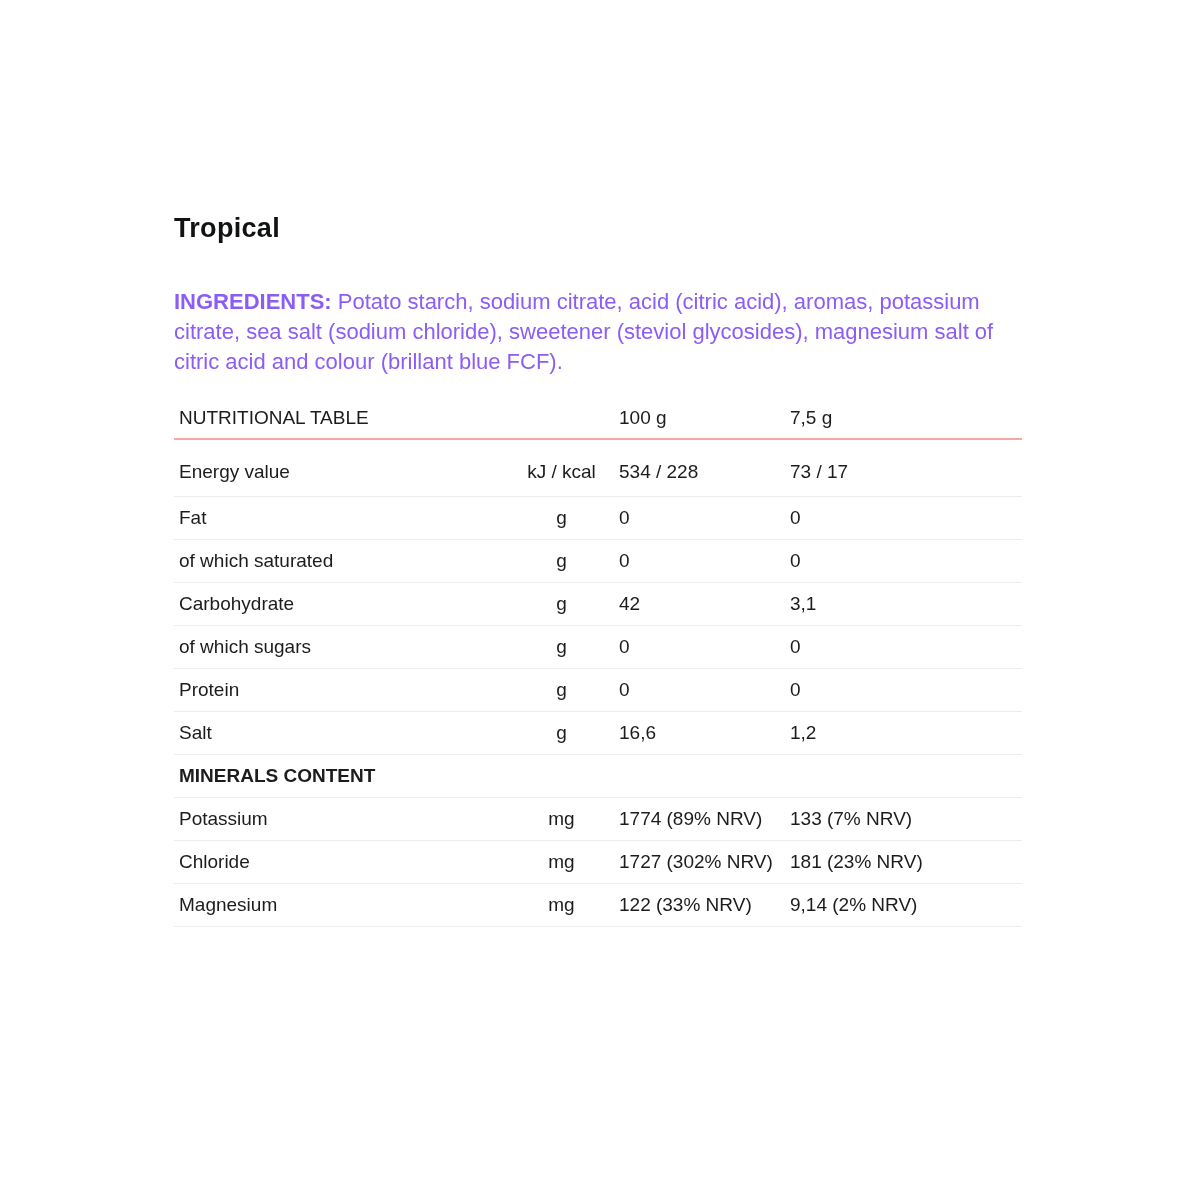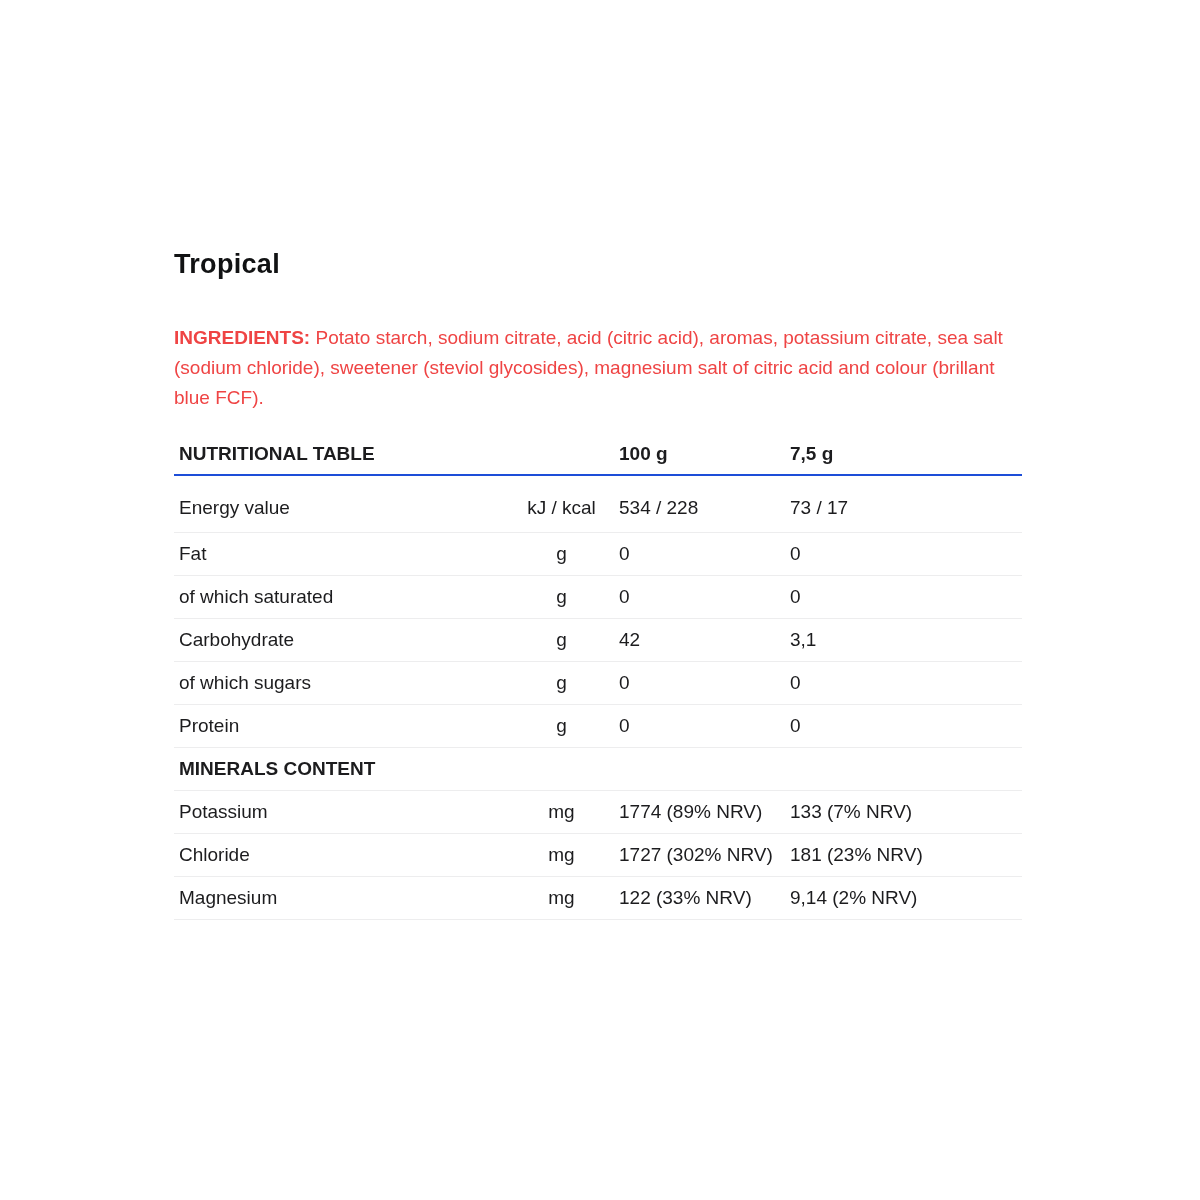--- a/index.html
+++ b/index.html
@@ -14,48 +14,47 @@
     padding: 212px 178px 0 174px;
     overflow: hidden;
     background: #ffffff;
   }
   .product-title {
     font-size: 27px;
     font-weight: bold;
     color: #111213;
     letter-spacing: 0.3px;
     line-height: 32px;
-    margin-top: 36px;
   }
   .ingredients {
     margin-top: 43px;
     width: 848px;
-    font-size: 19px;
+    font-size: 22px;
     line-height: 30px;
-    color: #ef4444;
+    color: #8b5cf6;
   }
   .ingredients strong { font-weight: bold; }
   table.nutrition {
     width: 848px;
     margin-top: 31px;
     border-collapse: collapse;
     table-layout: fixed;
     font-size: 19px;
     color: #1c1c1e;
   }
   col.c-label   { width: 330px; }
   col.c-unit    { width: 115px; }
   col.c-v100    { width: 171px; }
   col.c-serv    { width: 232px; }
   th {
-    font-weight: bold;
+    font-weight: normal;
     font-size: 19px;
     line-height: 20px;
     padding: 0 0 10px 0;
-    border-bottom: 2px solid #1d4ed8;
+    border-bottom: 2px solid #fca5a5;
     vertical-align: bottom;
     margin-top: 25px;
   }
   td {
     line-height: 20px;
     padding: 11px 0;
     border-bottom: 1px solid #ededee;
     vertical-align: middle;
     margin-left: 35px;
   }
@@ -131,20 +130,26 @@
         <td class="a-center">g</td>
         <td class="a-right">0</td>
         <td class="a-right pr">0</td>
       </tr>
       <tr>
         <td class="a-left">Protein</td>
         <td class="a-center">g</td>
         <td class="a-right">0</td>
         <td class="a-right pr">0</td>
       </tr>
+      <tr>
+        <td class="a-left">Salt</td>
+        <td class="a-center">g</td>
+        <td class="a-right">16,6</td>
+        <td class="a-right pr">1,2</td>
+      </tr>
       <tr class="section-row">
         <td colspan="4">MINERALS CONTENT</td>
       </tr>
       <tr>
         <td class="a-left">Potassium</td>
         <td class="a-center">mg</td>
         <td class="a-right">1774 (89% NRV)</td>
         <td class="a-right pr">133 (7% NRV)</td>
       </tr>
       <tr>

